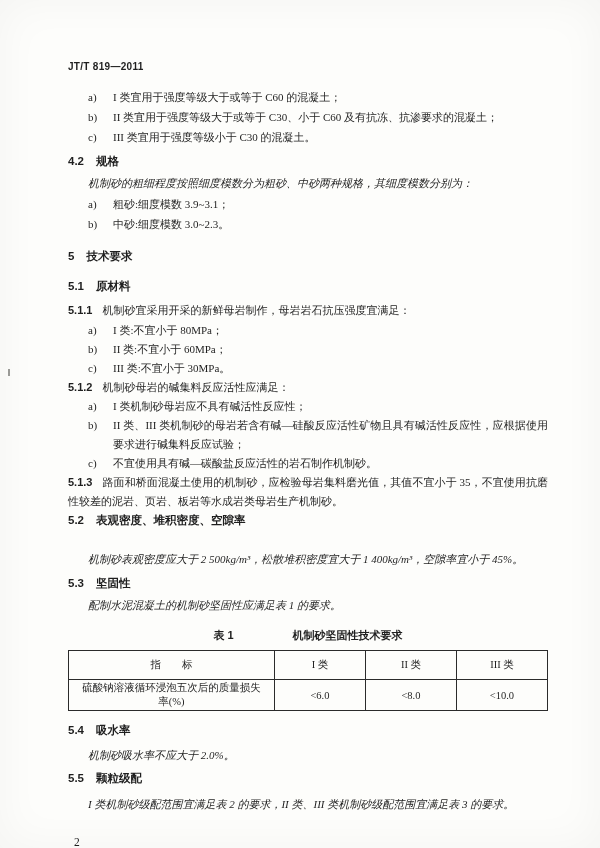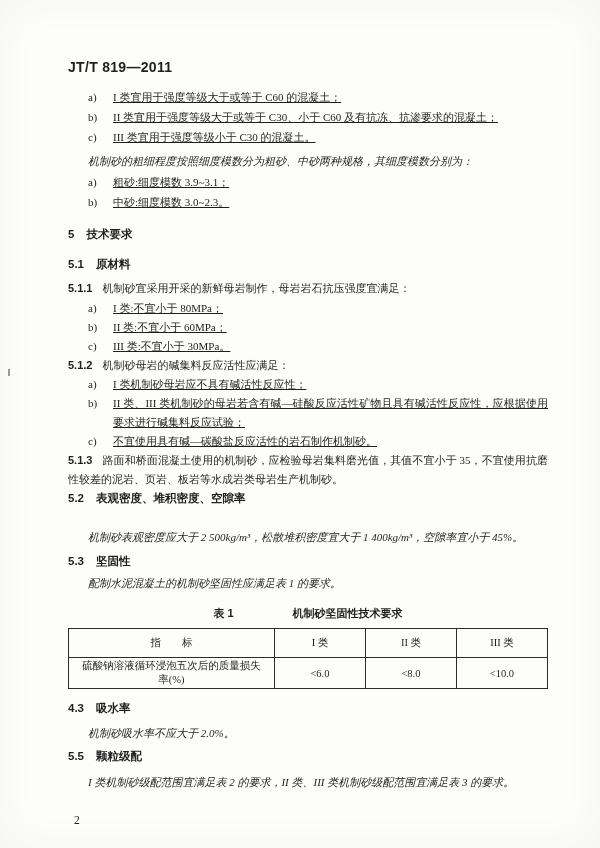--- a/index.html
+++ b/index.html
@@ -19,21 +19,21 @@
   .content{
     position:absolute;
     left:68px;top:60px;
     width:480px;
     font-size:11px;
   }
   
   .running-header{
     font-family:"Liberation Sans","DejaVu Sans",sans-serif;
     font-weight:bold;
-    font-size:14px;
+    font-size:10px;
     line-height:14px;
     letter-spacing:0.3px;
   }
   
   .h{
     font-family:"Liberation Sans","DejaVu Sans",sans-serif;
     font-weight:bold;
     font-size:11.5px;
     line-height:16px;
   }
@@ -47,21 +47,21 @@
   }
   
   .p{line-height:20px;text-align:justify;}
   .indent{text-indent:20px;font-style:italic;}
   
   .list{padding-left:20px;}
   .lh20 .li{line-height:20px;}
   .lh19 .li{line-height:19px;}
   .li{display:flex;}
   .li .marker{width:25px;flex:none;}
-  .li .li-text{flex:1;text-align:justify;text-decoration:underline;}
+  .li .li-text{flex:1;text-align:justify;}
   
   .caption{
     font-family:"Liberation Sans","DejaVu Sans",sans-serif;
     font-weight:bold;
     font-size:11px;
     line-height:16px;
     text-align:center;
   }
   .caption .cap-title{margin-left:27px;padding-left:32px;}
   table.tbl{
@@ -117,20 +117,23 @@
       <div class="li">
         <span class="marker">b)</span>
         <span class="li-text">II 类宜用于强度等级大于或等于 C30、小于 C60 及有抗冻、抗渗要求的混凝土；</span>
       </div>
       <div class="li">
         <span class="marker">c)</span>
         <span class="li-text">III 类宜用于强度等级小于 C30 的混凝土。</span>
       </div>
     </div>
 
+    <div class="h mt6">
+      <span class="h-num">4.2</span><span class="h-title">规格</span>
+    </div>
     <div class="p indent mt4">机制砂的粗细程度按照细度模数分为粗砂、中砂两种规格，其细度模数分别为：</div>
     <div class="list lh20 mt1">
       <div class="li">
         <span class="marker">a)</span>
         <span class="li-text">粗砂:细度模数 3.9~3.1；</span>
       </div>
       <div class="li">
         <span class="marker">b)</span>
         <span class="li-text">中砂:细度模数 3.0~2.3。</span>
       </div>
@@ -210,21 +213,21 @@
         <tr>
           <td>硫酸钠溶液循环浸泡五次后的质量损失率(%)</td>
           <td>&lt;6.0</td>
           <td>&lt;8.0</td>
           <td>&lt;10.0</td>
         </tr>
       </tbody>
     </table>
 
     <div class="h mt11">
-      <span class="h-num">4.3</span><span class="h-title">吸水率</span>
+      <span class="h-num">5.4</span><span class="h-title">吸水率</span>
     </div>
     <div class="p indent mt7">机制砂吸水率不应大于 2.0%。</div>
 
     <div class="h mt5">
       <span class="h-num">5.5</span><span class="h-title">颗粒级配</span>
     </div>
     <div class="p indent mt8">I 类机制砂级配范围宜满足表 2 的要求，II 类、III 类机制砂级配范围宜满足表 3 的要求。</div>
 
     <div class="page-number mt3">2</div>
 

